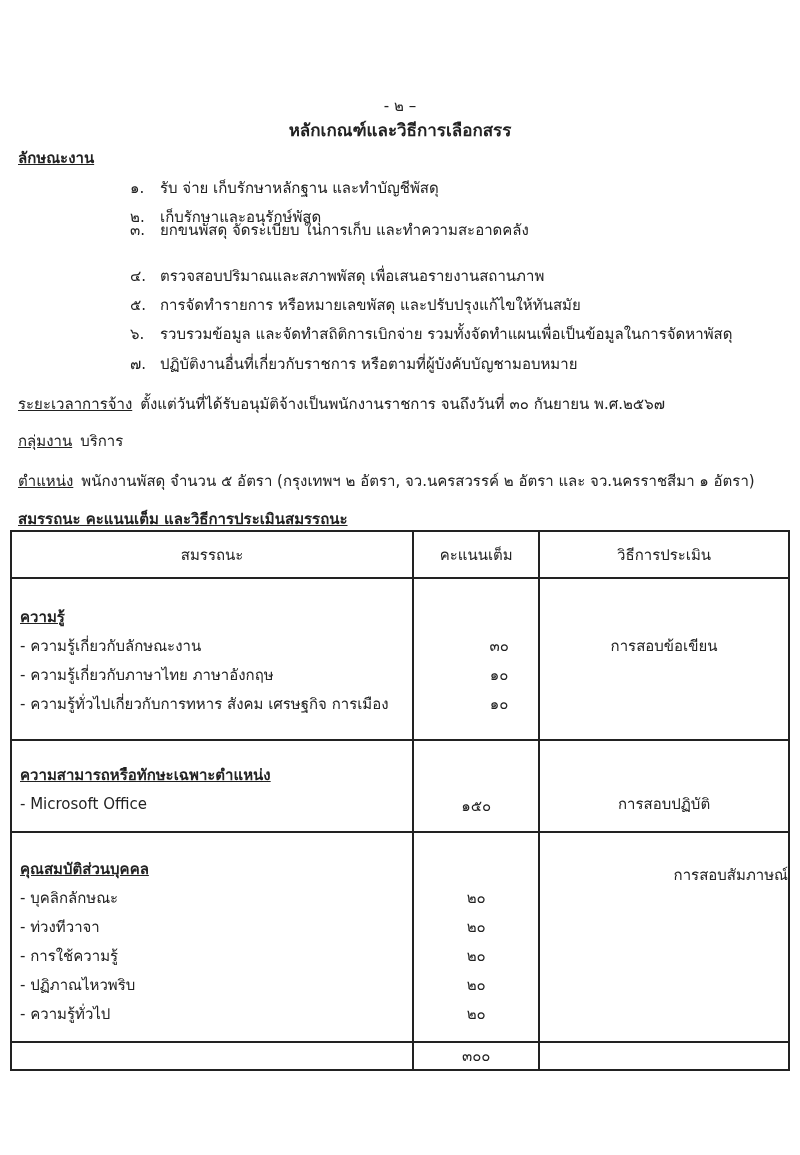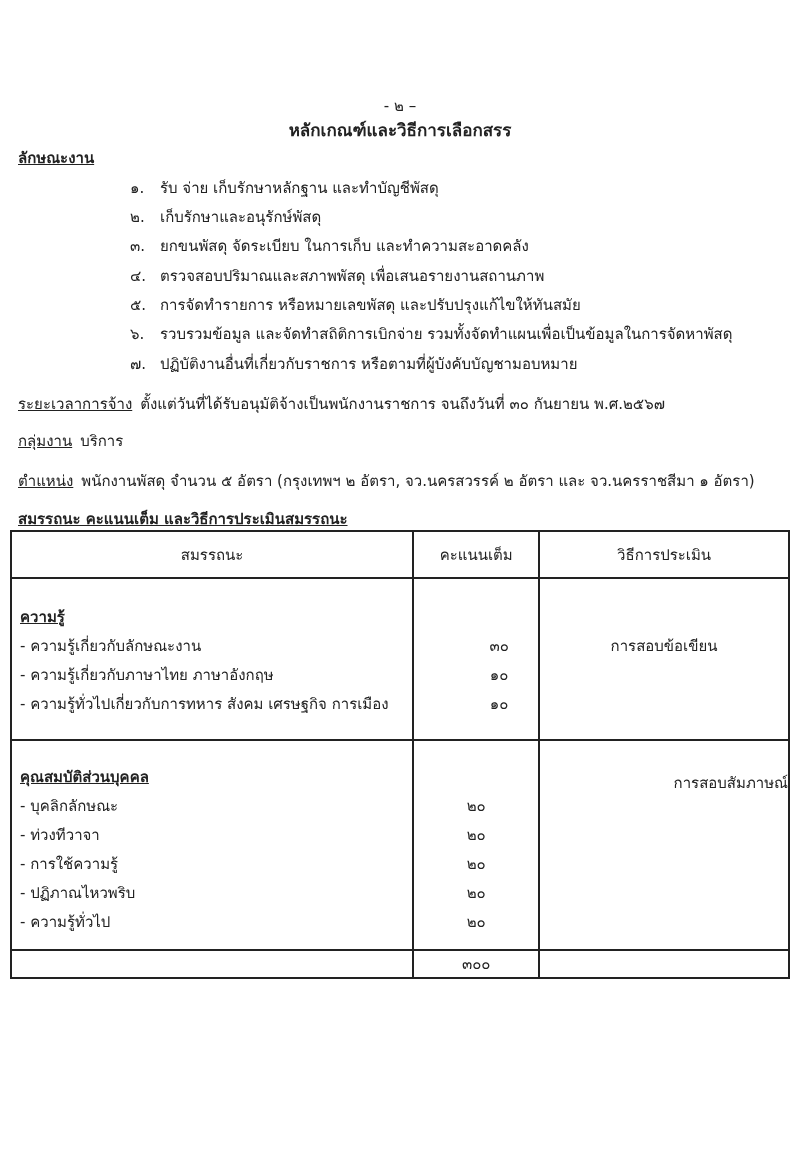--- a/index.html
+++ b/index.html
@@ -36,21 +36,21 @@
 </head>
 <body>
 
 <div class="abs page-num">- ๒ –</div>
 <div class="abs doc-title">หลักเกณฑ์และวิธีการเลือกสรร</div>
 
 <div class="abs section-head" style="left:18px; top:146px;">ลักษณะงาน</div>
 
 <div class="abs duty" style="top:176px;"><span class="num">๑.</span><span>รับ จ่าย เก็บรักษาหลักฐาน และทำบัญชีพัสดุ</span></div>
 <div class="abs duty" style="top:205px;"><span class="num">๒.</span><span>เก็บรักษาและอนุรักษ์พัสดุ</span></div>
-<div class="abs duty" style="top:234px;"><span class="num">๓.</span><span>ยกขนพัสดุ จัดระเบียบ ในการเก็บ และทำความสะอาดคลัง</span></div>
+<div class="abs duty" style="top:218px;"><span class="num">๓.</span><span>ยกขนพัสดุ จัดระเบียบ ในการเก็บ และทำความสะอาดคลัง</span></div>
 <div class="abs duty" style="top:264px;"><span class="num">๔.</span><span>ตรวจสอบปริมาณและสภาพพัสดุ เพื่อเสนอรายงานสถานภาพ</span></div>
 <div class="abs duty" style="top:293px;"><span class="num">๕.</span><span>การจัดทำรายการ หรือหมายเลขพัสดุ และปรับปรุงแก้ไขให้ทันสมัย</span></div>
 <div class="abs duty" style="top:322px;"><span class="num">๖.</span><span>รวบรวมข้อมูล และจัดทำสถิติการเบิกจ่าย รวมทั้งจัดทำแผนเพื่อเป็นข้อมูลในการจัดหาพัสดุ</span></div>
 <div class="abs duty" style="top:352px;"><span class="num">๗.</span><span>ปฏิบัติงานอื่นที่เกี่ยวกับราชการ หรือตามที่ผู้บังคับบัญชามอบหมาย</span></div>
 
 <div class="abs body-text" style="left:18px; top:392px;">
   <span class="inline-label">ระยะเวลาการจ้าง</span><span>ตั้งแต่วันที่ได้รับอนุมัติจ้างเป็นพนักงานราชการ จนถึงวันที่ ๓๐ กันยายน พ.ศ.๒๕๖๗</span>
 </div>
 
 <div class="abs body-text" style="left:18px; top:429px;">
@@ -87,20 +87,38 @@
         <div class="line">๑๐</div>
       </div>
     </td>
     <td>
       <div class="center" style="padding-top:53px;">
         <div class="line">การสอบข้อเขียน</div>
       </div>
     </td>
   </tr>
 
+  <tr>
+    <td style="height:76px;">
+      <div class="cell-inner" style="padding-top:20px;">
+        <div class="line group-title">ความสามารถหรือทักษะเฉพาะตำแหน่ง</div>
+        <div class="line">-  Microsoft Office</div>
+      </div>
+    </td>
+    <td>
+      <div class="center" style="padding-top:51px;">
+        <div class="line">๑๕๐</div>
+      </div>
+    </td>
+    <td>
+      <div class="center" style="padding-top:49px;">
+        <div class="line">การสอบปฏิบัติ</div>
+      </div>
+    </td>
+  </tr>
 
   <tr>
     <td style="height:190px;">
       <div class="cell-inner" style="padding-top:22px;">
         <div class="line group-title">คุณสมบัติส่วนบุคคล</div>
         <div class="line">- บุคลิกลักษณะ</div>
         <div class="line">- ท่วงทีวาจา</div>
         <div class="line">- การใช้ความรู้</div>
         <div class="line">- ปฏิภาณไหวพริบ</div>
         <div class="line">- ความรู้ทั่วไป</div>

